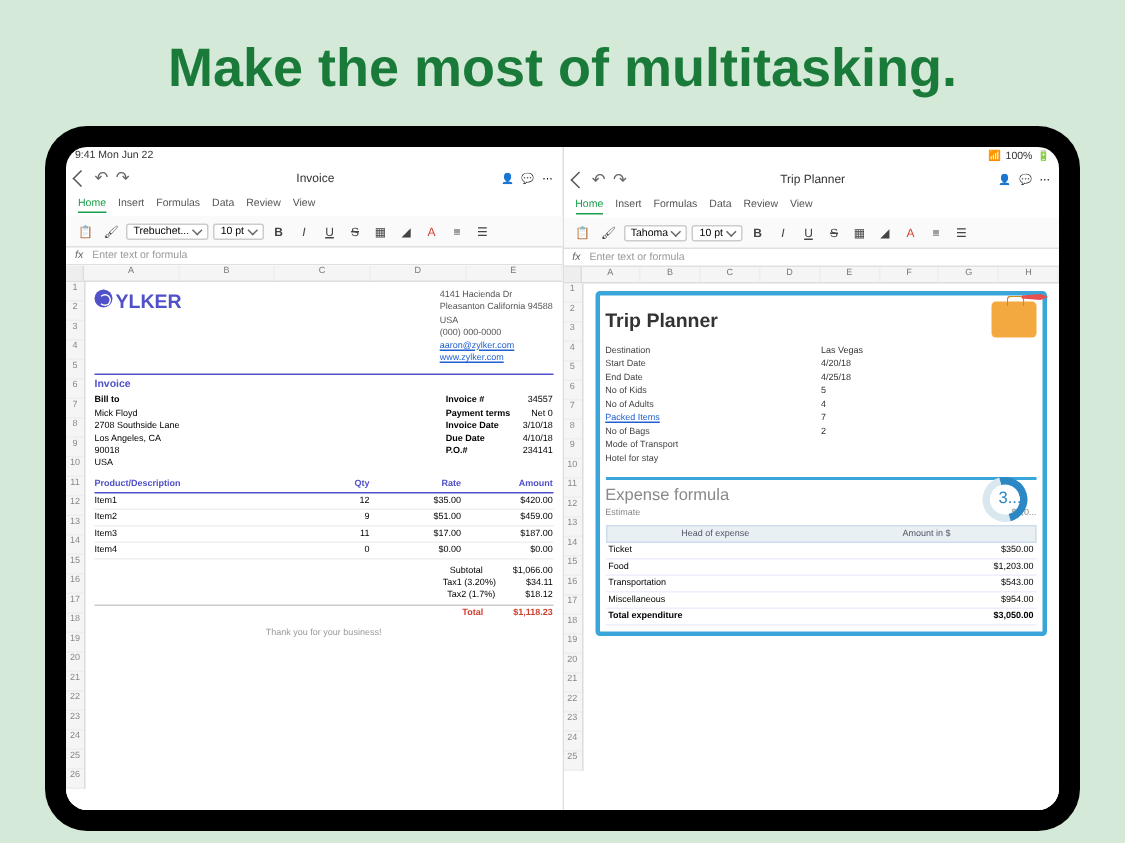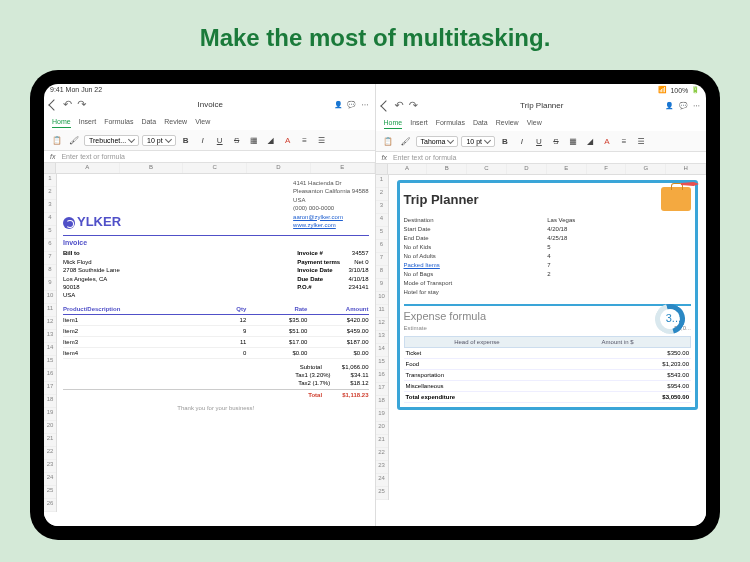--- a/index.html
+++ b/index.html
@@ -1,17 +1,17 @@
 <!DOCTYPE html>
 <html><head>
 <meta charset="utf-8">
 <style>
 *{margin:0;padding:0;box-sizing:border-box;font-family:-apple-system,Helvetica,Arial,sans-serif}
 body{background:#d4e9d7;width:750px;height:562px;overflow:hidden}
-.headline{text-align:center;font-size:24px;font-weight:700;color:#1a7a3a;padding:24px 0 18px}
+.headline{text-align:center;font-size:36px;font-weight:700;color:#1a7a3a;padding:24px 0 18px}
 .tablet{margin:0 auto;width:690px;height:470px;background:#000;border-radius:28px;padding:14px}
 .screen{width:100%;height:100%;background:#fff;border-radius:14px;display:flex;overflow:hidden}
 .pane{flex:1;display:flex;flex-direction:column;border-right:1px solid #ddd;font-size:7px}
 .pane:last-child{border-right:0}
 .status{display:flex;justify-content:space-between;align-items:center;padding:2px 6px;font-size:7px;color:#333}
 .status-right{display:flex;gap:3px;align-items:center}
 .titlebar{display:flex;align-items:center;padding:3px 6px;gap:6px}
 .titlebar-left{display:flex;gap:5px;align-items:center}
 .title{flex:1;text-align:center;font-size:8px;color:#333}
 .titlebar-right{display:flex;gap:5px}
@@ -33,21 +33,21 @@
 .sheet{flex:1;position:relative;overflow:hidden;background:#fff}
 .cols{display:flex;background:#f5f5f5;border-bottom:1px solid #ddd;font-size:6px}
 .cbox{width:12px;border-right:1px solid #ddd;height:10px;background:#eee}
 .col{flex:1;text-align:center;padding:1px 0;border-right:1px solid #eee;color:#777}
 .grid{display:flex}
 .rownums{display:flex;flex-direction:column;background:#f5f5f5;border-right:1px solid #ddd;font-size:6px}
 .rownums div{height:13px;width:12px;text-align:center;padding:1px 0;border-bottom:1px solid #eee;color:#888}
 .content{flex:1;padding:3px 6px;position:relative}
 
 .companyrow{display:flex;justify-content:space-between;margin:2px 0 6px}
-.logo{display:flex;align-items:flex-end;gap:2px;font-size:13px;font-weight:700;color:#5050c8}
+.logo{display:flex;align-items:flex-start;gap:2px;font-size:13px;font-weight:700;color:#5050c8}
 .logo-ico{width:12px;height:12px;background:#5050c8;border-radius:50%;position:relative}
 .logo-ico::after{content:"";position:absolute;top:3px;left:3px;width:6px;height:6px;border:1.5px solid #fff;border-radius:50%;border-left-color:transparent}
 .addr{text-align:left;font-size:6px;color:#555;line-height:1.4}
 .addr a{color:#2060d0;text-decoration:underline}
 .section-hd{color:#5050c8;font-weight:700;font-size:7px;border-top:1px solid #5050c8;padding-top:3px;margin-top:3px}
 .bill{display:flex;justify-content:space-between;font-size:6px;margin:3px 0}
 .bill-l div,.bill-r div{line-height:1.4}
 .bill-r{text-align:left}
 .bill-r .row{display:flex;gap:14px;justify-content:space-between}
 .bill-r .row span:first-child{font-weight:700}

